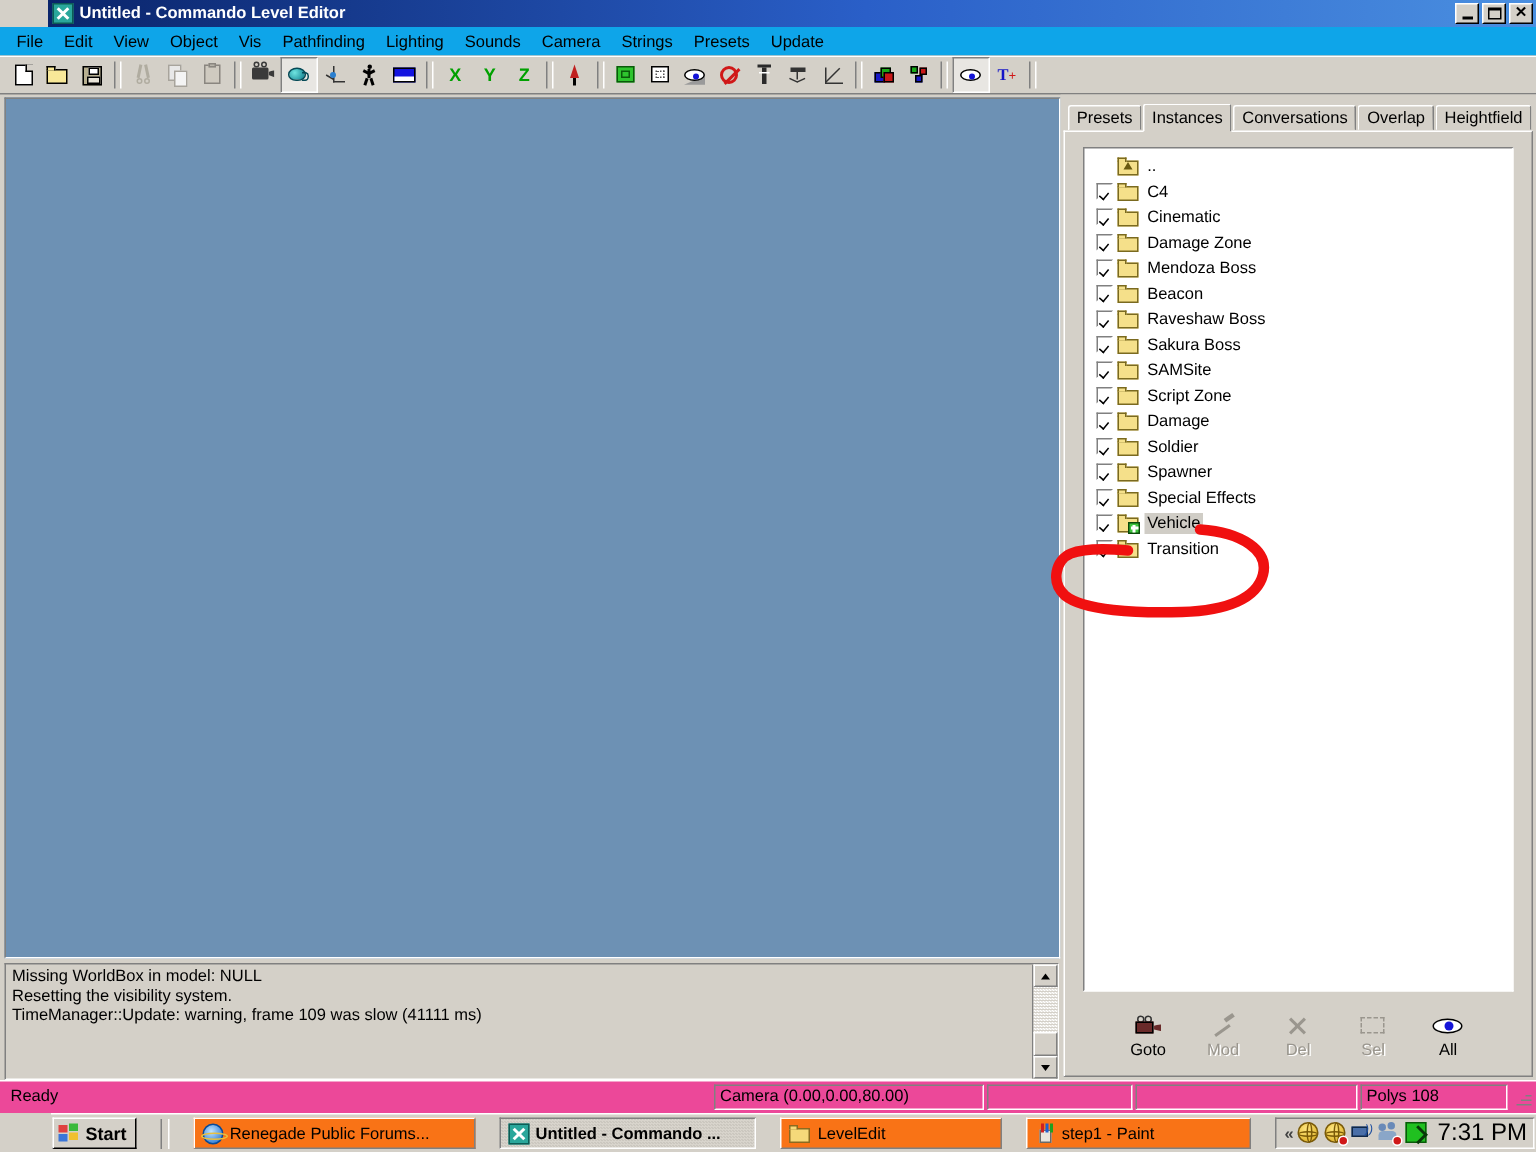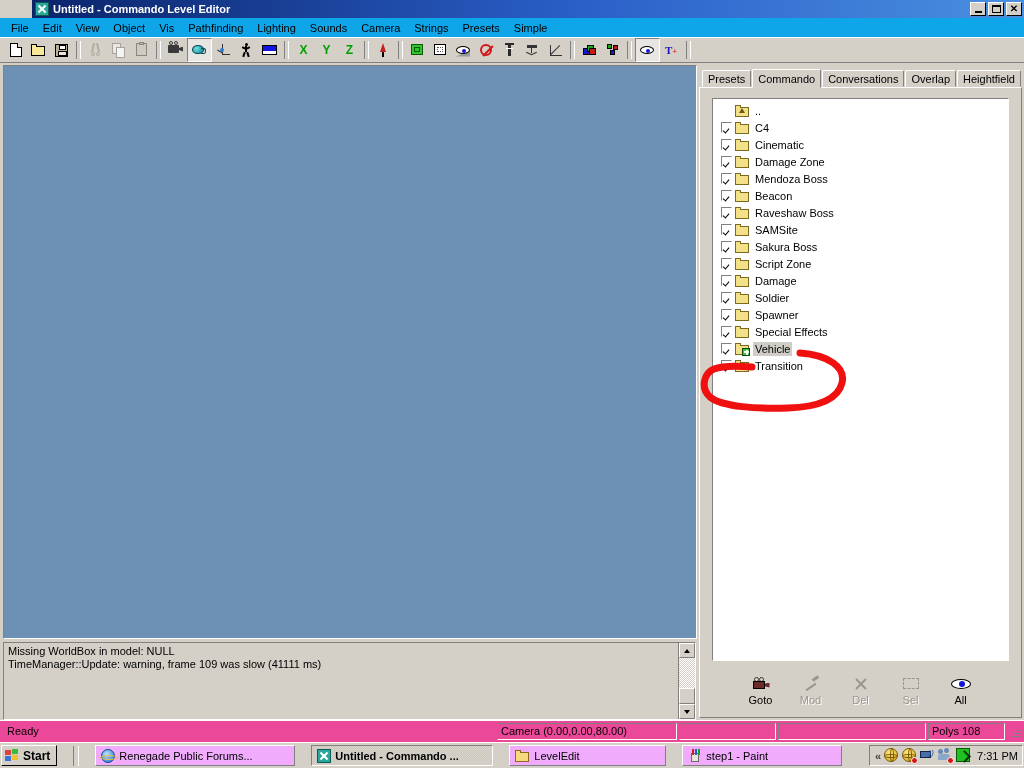--- a/index.html
+++ b/index.html
@@ -237,37 +237,37 @@
   .spane.flat{border-color:transparent;padding-left:4px;}
   .grip{width:14px;height:14px;margin-left:1px;position:relative;flex:0 0 14px;}
   .grip b{position:absolute;right:1px;background:#808080;height:1px;}
   .grip b:nth-child(1){bottom:2px;width:10px;}
   .grip b:nth-child(2){bottom:5px;width:7px;}
   .grip b:nth-child(3){bottom:8px;width:4px;}
 
   
   .taskbar{
     height:25px;flex:0 0 25px;display:flex;align-items:center;
-    background:#d4d0c8;border-top:1px solid #fff;padding:0 1px;gap:16px;
+    background:#d4d0c8;border-top:1px solid #fff;padding:0 1px;gap:16px;margin-left:34px;
   }
   .startbtn{
     height:21px;display:flex;align-items:center;gap:3px;padding:0 6px 0 3px;
     background:#d4d0c8;border:1px solid;border-color:#fff #000 #000 #fff;
     box-sizing:border-box;font-weight:bold;font-size:12px;
   }
   .winflag{width:15px;height:13px;position:relative;}
   .winflag b{position:absolute;width:6px;height:5px;}
   .winflag b:nth-child(1){left:0;top:1px;background:#e04040;}
   .winflag b:nth-child(2){left:7px;top:0;background:#3cba3c;}
   .winflag b:nth-child(3){left:0;top:7px;background:#3a76d8;}
   .winflag b:nth-child(4){left:7px;top:6px;background:#f0c030;}
   .tbsep2{width:4px;height:20px;border-left:1px solid #808080;border-right:1px solid #fff;}
   .task{
     height:21px;display:flex;align-items:center;gap:4px;padding:0 5px;
-    background:#f0abfc;border:1px solid;border-color:#fff #808080 #808080 #fff;
+    background:#f97316;border:1px solid;border-color:#fff #808080 #808080 #fff;
     box-sizing:border-box;font-size:11px;white-space:nowrap;overflow:hidden;
   }
   .task.active{
     border-color:#808080 #fff #fff #808080;font-weight:bold;
     background:repeating-conic-gradient(#cbc7bf 0 25%,#d8d4cc 0 50%) 0 0/2px 2px;
   }
   .t1{flex:0 1 200px;}
   .t2{flex:0 1 182px;}
   .t3{flex:0 1 157px;}
   .t4{flex:0 1 160px;}
@@ -299,21 +299,21 @@
   .netico{width:14px;height:13px;position:relative;}
   .netico b{position:absolute;left:0;top:3px;width:11px;height:7px;background:#4a6fa8;border:1px solid #102848;box-sizing:border-box;}
   .netico i{position:absolute;right:0;top:0;font-size:8px;color:#2050a0;}
   .peopleico{width:14px;height:14px;position:relative;}
   .peopleico b{position:absolute;width:5px;height:5px;border-radius:50%;background:#6a8ab8;}
   .peopleico b:nth-child(1){left:0;top:1px;}
   .peopleico b:nth-child(2){left:6px;top:0;}
   .peopleico i{position:absolute;left:0;top:6px;width:12px;height:6px;background:#8aa6c8;border-radius:3px 3px 0 0;}
   .greenico{width:14px;height:14px;background:#20c020;border:1px solid #0a5a0a;box-sizing:border-box;position:relative;}
   .greenico:after{content:"";position:absolute;left:3px;top:3px;width:7px;height:7px;border-right:2px solid #083808;border-bottom:2px solid #083808;transform:rotate(-45deg);}
-  .clock{font-size:11px;color:#000;padding-left:3px;white-space:nowrap;}
+  .clock{font-size:16px;color:#000;padding-left:3px;white-space:nowrap;}
 
   
   .annot{position:absolute;left:700px;top:345px;width:150px;height:68px;pointer-events:none;z-index:50;}
 </style>
 </head>
 <body>
 
 <div class="app">
 
   <div class="titlebar">
@@ -343,21 +343,21 @@
     <div class="menu-item">Edit</div>
     <div class="menu-item">View</div>
     <div class="menu-item">Object</div>
     <div class="menu-item">Vis</div>
     <div class="menu-item">Pathfinding</div>
     <div class="menu-item">Lighting</div>
     <div class="menu-item">Sounds</div>
     <div class="menu-item">Camera</div>
     <div class="menu-item">Strings</div>
     <div class="menu-item">Presets</div>
-    <div class="menu-item">Simple</div>
+    <div class="menu-item">Update</div>
   </div>
 
   <div class="toolbar">
     <div class="tb">
         <div class="ic">
           <div class="page"></div>
         </div>
       </div>
     <div class="tb">
         <div class="ic">
@@ -528,39 +528,40 @@
   </div>
 
   <div class="mid">
 
     <div class="leftcol">
       <div class="viewport"></div>
 
       <div class="logpane">
         <div class="logtext">
           <div>Missing WorldBox in model: NULL</div>
+          <div>Resetting the visibility system.</div>
           <div>TimeManager::Update: warning, frame 109 was slow (41111 ms)</div>
         </div>
         <div class="logscroll">
           <div class="sbtn">
               <div class="arrow-u"></div>
             </div>
           <div class="strack"></div>
           <div class="sthumb"></div>
           <div class="sbtn">
               <div class="arrow-d"></div>
             </div>
         </div>
       </div>
     </div>
 
     <div class="rightcol">
       <div class="tabs">
         <div class="tab">Presets</div>
-        <div class="tab active">Commando</div>
+        <div class="tab active">Instances</div>
         <div class="tab">Conversations</div>
         <div class="tab">Overlap</div>
         <div class="tab">Heightfield</div>
       </div>
 
       <div class="panelbox">
         <div class="treebox">
 
           <div class="trow">
             <div class="chk" style="visibility:hidden"></div>
@@ -626,30 +627,30 @@
               </div>
             <div class="tlabel">Raveshaw Boss</div>
           </div>
 
           <div class="trow">
             <div class="chk on"></div>
             <div class="fico">
                 <div class="body"></div>
                 <div class="tab"></div>
               </div>
+            <div class="tlabel">Sakura Boss</div>
+          </div>
+
+          <div class="trow">
+            <div class="chk on"></div>
+            <div class="fico">
+                <div class="body"></div>
+                <div class="tab"></div>
+              </div>
             <div class="tlabel">SAMSite</div>
-          </div>
-
-          <div class="trow">
-            <div class="chk on"></div>
-            <div class="fico">
-                <div class="body"></div>
-                <div class="tab"></div>
-              </div>
-            <div class="tlabel">Sakura Boss</div>
           </div>
 
           <div class="trow">
             <div class="chk on"></div>
             <div class="fico">
                 <div class="body"></div>
                 <div class="tab"></div>
               </div>
             <div class="tlabel">Script Zone</div>
           </div>
@@ -756,21 +757,21 @@
         </div>
       </div>
     </div>
   </div>
 
   <div class="statusbar">
     <div class="spane flat" style="flex:1">Ready</div>
     <div class="spane" style="width:180px">Camera (0.00,0.00,80.00)</div>
     <div class="spane" style="width:97px"></div>
     <div class="spane" style="width:148px"></div>
-    <div class="spane" style="width:77px">Polys 108</div>
+    <div class="spane" style="width:98px">Polys 108</div>
     <div class="grip">
         <b></b>
         <b></b>
         <b></b>
       </div>
   </div>
 
   <div class="taskbar">
     <div class="startbtn">
       <div class="winflag">

